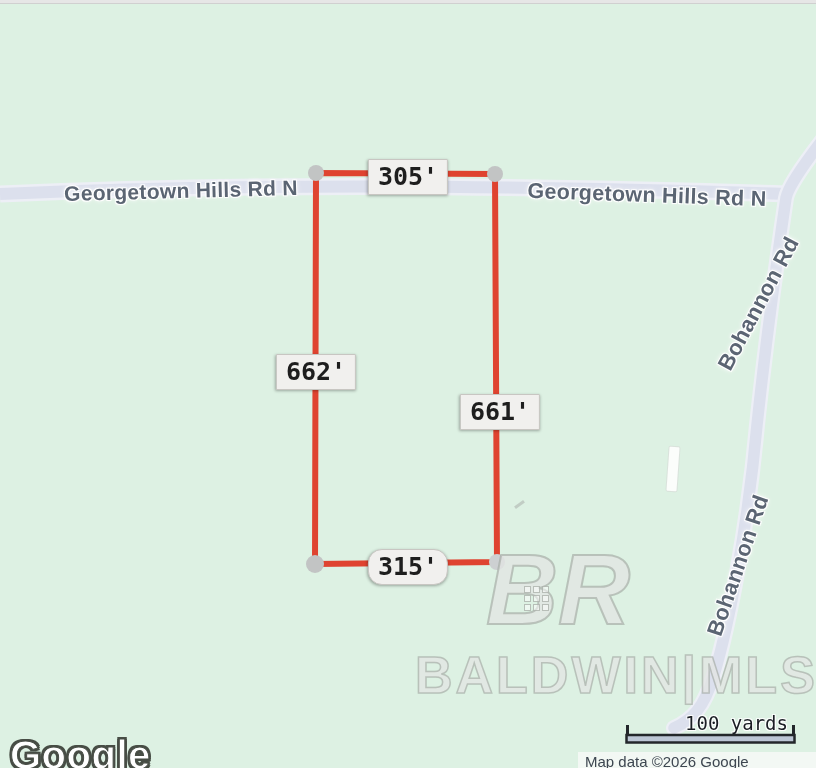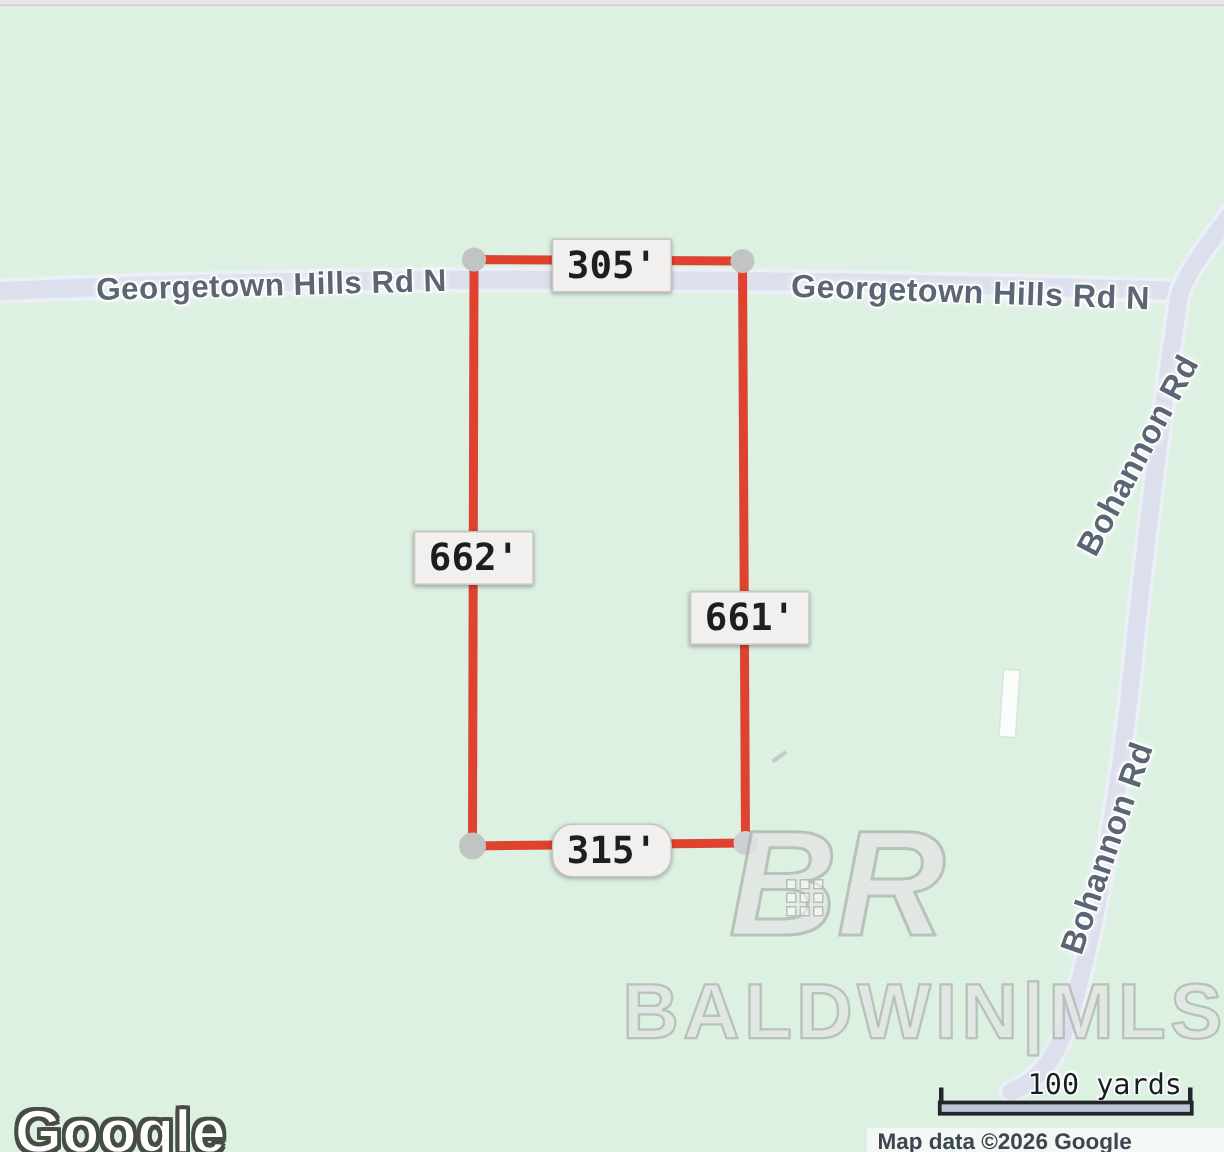--- a/index.html
+++ b/index.html
@@ -116,21 +116,20 @@
     color: var(--c-scale_text, #1a1e24);
     text-shadow:
       -1px -1px 0 rgba(255,255,255,.85), 1px -1px 0 rgba(255,255,255,.85),
       -1px 1px 0 rgba(255,255,255,.85), 1px 1px 0 rgba(255,255,255,.85);
   }
   .scale-bar { left: 624px; top: 722px; }
   .attribution {
     left: 578px; top: 752px; width: 238px; height: 16px;
     background: var(--c-attribution_bg, #f3f8f4);
     overflow: hidden;
-    font-weight: bold;
   }
   .attribution span {
     display: block; padding-left: 7px;
     font-size: 15px; line-height: 19px;
     color: var(--c-attribution_text, #3d4650);
     white-space: nowrap;
   }
 </style>
 </head>
 <body>

